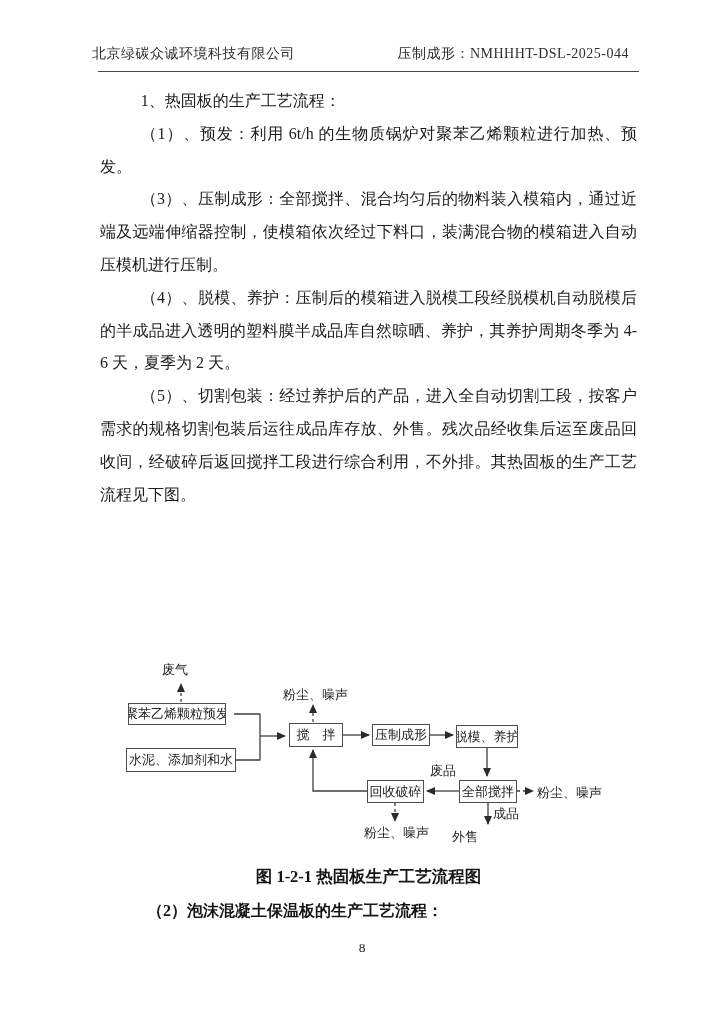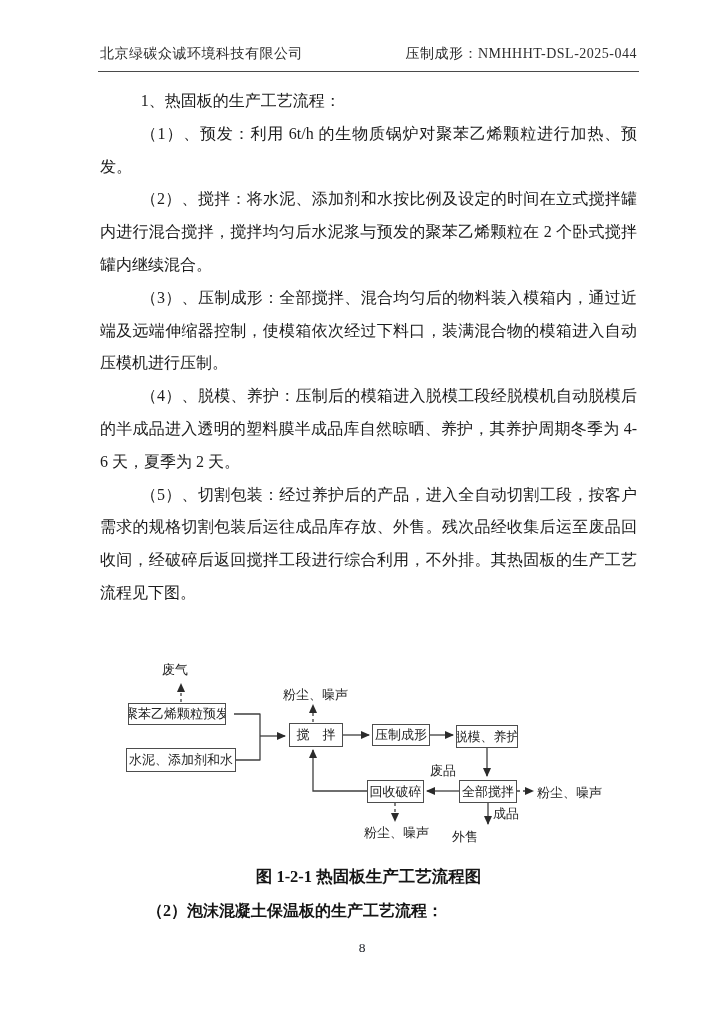--- a/index.html
+++ b/index.html
@@ -7,21 +7,21 @@
   body {
     width: 724px; height: 1024px;
     background: #ffffff;
     font-family: "Liberation Serif", "DejaVu Serif", serif;
     color: #1c1c1c;
   }
   .page { position: relative; width: 724px; height: 1024px; background: #fff; overflow: hidden; }
 
   
   .header-row {
-    position: absolute; left: 100px; top: 45px; width: 537px;
+    position: absolute; left: 92px; top: 45px; width: 537px;
     display: flex; justify-content: space-between; align-items: baseline;
     font-size: 14px; color: #2e2e2e; letter-spacing: 0.5px;
   }
   .header-rule {
     position: absolute; left: 98px; top: 71px; width: 541px;
     border-top: 1.3px solid #4a4a4a;
   }
 
   
   .content { position: absolute; left: 100px; top: 85px; width: 537px; }
@@ -60,21 +60,20 @@
 
   <div class="header-row">
     <span>北京绿碳众诚环境科技有限公司</span>
     <span><span>压制成形：</span><span>NMHHHT-DSL-2025-044</span></span>
   </div>
   <div class="header-rule"></div>
 
   <div class="content">
     <p>1、热固板的生产工艺流程：</p>
     <p>（1）、预发：利用 6t/h 的生物质锅炉对聚苯乙烯颗粒进行加热、预发。</p>
-    <p>（2）、搅拌：将水泥、添加剂和水按比例及设定的时间在立式搅拌罐内进行混合搅拌，搅拌均匀后水泥浆与预发的聚苯乙烯颗粒在 2 个卧式搅拌罐内继续混合。</p>
     <p>（3）、压制成形：全部搅拌、混合均匀后的物料装入模箱内，通过近端及远端伸缩器控制，使模箱依次经过下料口，装满混合物的模箱进入自动压模机进行压制。</p>
     <p>（4）、脱模、养护：压制后的模箱进入脱模工段经脱模机自动脱模后的半成品进入透明的塑料膜半成品库自然晾晒、养护，其养护周期冬季为 4-6 天，夏季为 2 天。</p>
     <p>（5）、切割包装：经过养护后的产品，进入全自动切割工段，按客户需求的规格切割包装后运往成品库存放、外售。残次品经收集后运至废品回收间，经破碎后返回搅拌工段进行综合利用，不外排。其热固板的生产工艺流程见下图。</p>
   </div>
 
   <div class="diagram">
     <svg class="connectors" width="724" height="200">
       <defs>
         <marker id="arw" markerWidth="9" markerHeight="8" refX="8" refY="4" orient="auto" markerUnits="userSpaceOnUse">
           <path d="M0,0 L9,4 L0,8 Z" fill="#2b2b2b"></path>

